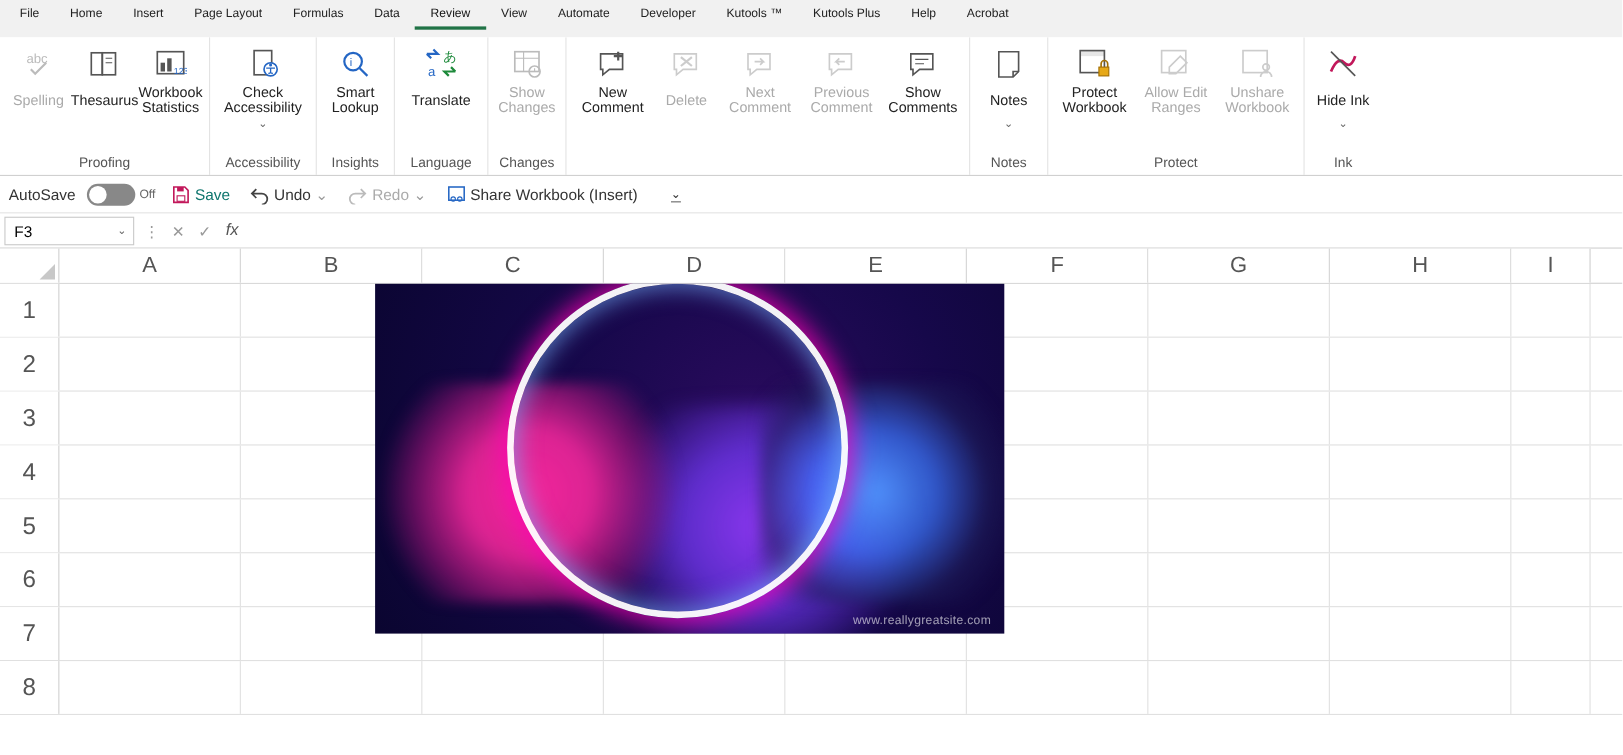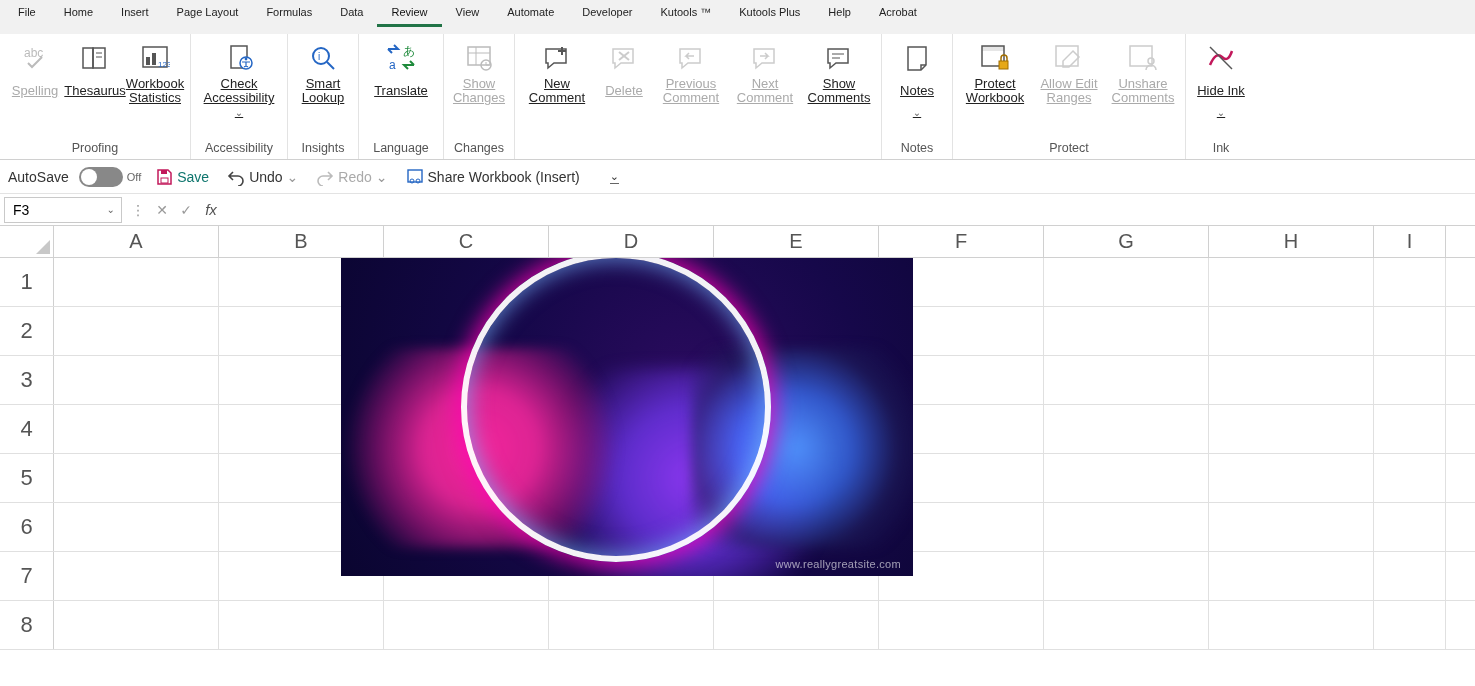--- a/index.html
+++ b/index.html
@@ -8,21 +8,21 @@
   
   .menubar { display: flex; align-items: flex-start; height: 34px; background: #f1f1f1; padding: 0 4px; font-size: 11px; color: #222; }
   .menubar .mitem { padding: 6px 14px; cursor: pointer; }
   .menubar .mitem.active { border-bottom: 3px solid #217346; color: #111; }
 
   
   .ribbon { display: flex; height: 126px; background: #fff; border-bottom: 1px solid #d0d0d0; }
   .group { display: flex; flex-direction: column; align-items: stretch; border-right: 1px solid #e3e3e3; padding: 4px 6px 0 6px; }
   .group-buttons { display: flex; flex: 1; align-items: flex-start; justify-content: center; gap: 2px; }
   .group-label { text-align: center; font-size: 12.5px; color: #555; padding: 2px 0 4px 0; }
-  .rbtn { display: flex; flex-direction: column; align-items: center; justify-content: flex-start; width: 72px; padding: 4px 0 0 0; font-size: 13px; color: #222; text-align: center; cursor: pointer; gap: 2px; text-decoration: underline; }
+  .rbtn { display: flex; flex-direction: column; align-items: center; justify-content: flex-start; width: 72px; padding: 4px 0 0 0; font-size: 13px; color: #222; text-align: center; cursor: pointer; gap: 2px; }
   .rbtn.disabled { color: #aaa; cursor: default; }
   .rbtn .icon { width: 32px; height: 32px; display: flex; align-items: center; justify-content: center; }
   .rbtn .lbl { line-height: 1.1; min-height: 30px; display: flex; align-items: center; justify-content: center; flex-direction: column; }
   .rbtn .caret { font-size: 10px; color: #666; line-height: 1; }
   .wider { width: 84px; }
   .narrow { width: 58px; }
 
   
   .qat { display: flex; align-items: center; height: 34px; padding: 0 8px; gap: 10px; font-size: 14px; color: #333; border-bottom: 1px solid #e3e3e3; }
   .qat .toggle { display:inline-flex; align-items:center; width:44px; height:20px; background:#888; border-radius:10px; padding:2px; }
@@ -207,33 +207,33 @@
               <line x1="10" y1="9" x2="20" y2="17" stroke="#ccc" stroke-width="2"></line>
               <line x1="20" y1="9" x2="10" y2="17" stroke="#ccc" stroke-width="2"></line>
             </svg>
         </span>
         <span class="lbl">Delete</span>
       </div>
       <div class="rbtn disabled">
         <span class="icon">
           <svg width="30" height="30" viewBox="0 0 30 30">
               <path d="M4 6 h20 v14 h-12 l-6 5 v-5 h-2 z" fill="none" stroke="#ccc" stroke-width="1.5"></path>
+              <path d="M10 13 h8 l-3 -3 M18 13 l-3 3" stroke="#ccc" stroke-width="1.5" fill="none"></path>
+            </svg>
+        </span>
+        <span class="lbl">Next Comment</span>
+      </div>
+      <div class="rbtn disabled">
+        <span class="icon">
+          <svg width="30" height="30" viewBox="0 0 30 30">
+              <path d="M4 6 h20 v14 h-12 l-6 5 v-5 h-2 z" fill="none" stroke="#ccc" stroke-width="1.5"></path>
               <path d="M18 13 h-8 l3 -3 M10 13 l3 3" stroke="#ccc" stroke-width="1.5" fill="none"></path>
             </svg>
         </span>
         <span class="lbl">Previous Comment</span>
-      </div>
-      <div class="rbtn disabled">
-        <span class="icon">
-          <svg width="30" height="30" viewBox="0 0 30 30">
-              <path d="M4 6 h20 v14 h-12 l-6 5 v-5 h-2 z" fill="none" stroke="#ccc" stroke-width="1.5"></path>
-              <path d="M10 13 h8 l-3 -3 M18 13 l-3 3" stroke="#ccc" stroke-width="1.5" fill="none"></path>
-            </svg>
-        </span>
-        <span class="lbl">Next Comment</span>
       </div>
       <div class="rbtn">
         <span class="icon">
           <svg width="30" height="30" viewBox="0 0 30 30">
               <path d="M4 6 h20 v14 h-12 l-6 5 v-5 h-2 z" fill="none" stroke="#555" stroke-width="1.5"></path>
               <line x1="8" y1="11" x2="20" y2="11" stroke="#555"></line>
               <line x1="8" y1="15" x2="16" y2="15" stroke="#555"></line>
             </svg>
         </span>
         <span class="lbl">Show Comments</span>
@@ -280,21 +280,21 @@
         <span class="lbl">Allow Edit Ranges</span>
       </div>
       <div class="rbtn disabled">
         <span class="icon">
           <svg width="32" height="30" viewBox="0 0 32 30">
               <rect x="3" y="3" width="22" height="20" fill="none" stroke="#ccc" stroke-width="1.5"></rect>
               <circle cx="24" cy="18" r="3" fill="none" stroke="#ccc" stroke-width="1.5"></circle>
               <path d="M19 27 a5 5 0 0 1 10 0" fill="none" stroke="#ccc" stroke-width="1.5"></path>
             </svg>
         </span>
-        <span class="lbl">Unshare Comments</span>
+        <span class="lbl">Unshare Workbook</span>
       </div>
     </div>
     <div class="group-label">Protect</div>
   </div>
 
   <div class="group" style="border-right:none;">
     <div class="group-buttons">
       <div class="rbtn narrow">
         <span class="icon">
           <svg width="30" height="30" viewBox="0 0 30 30">

